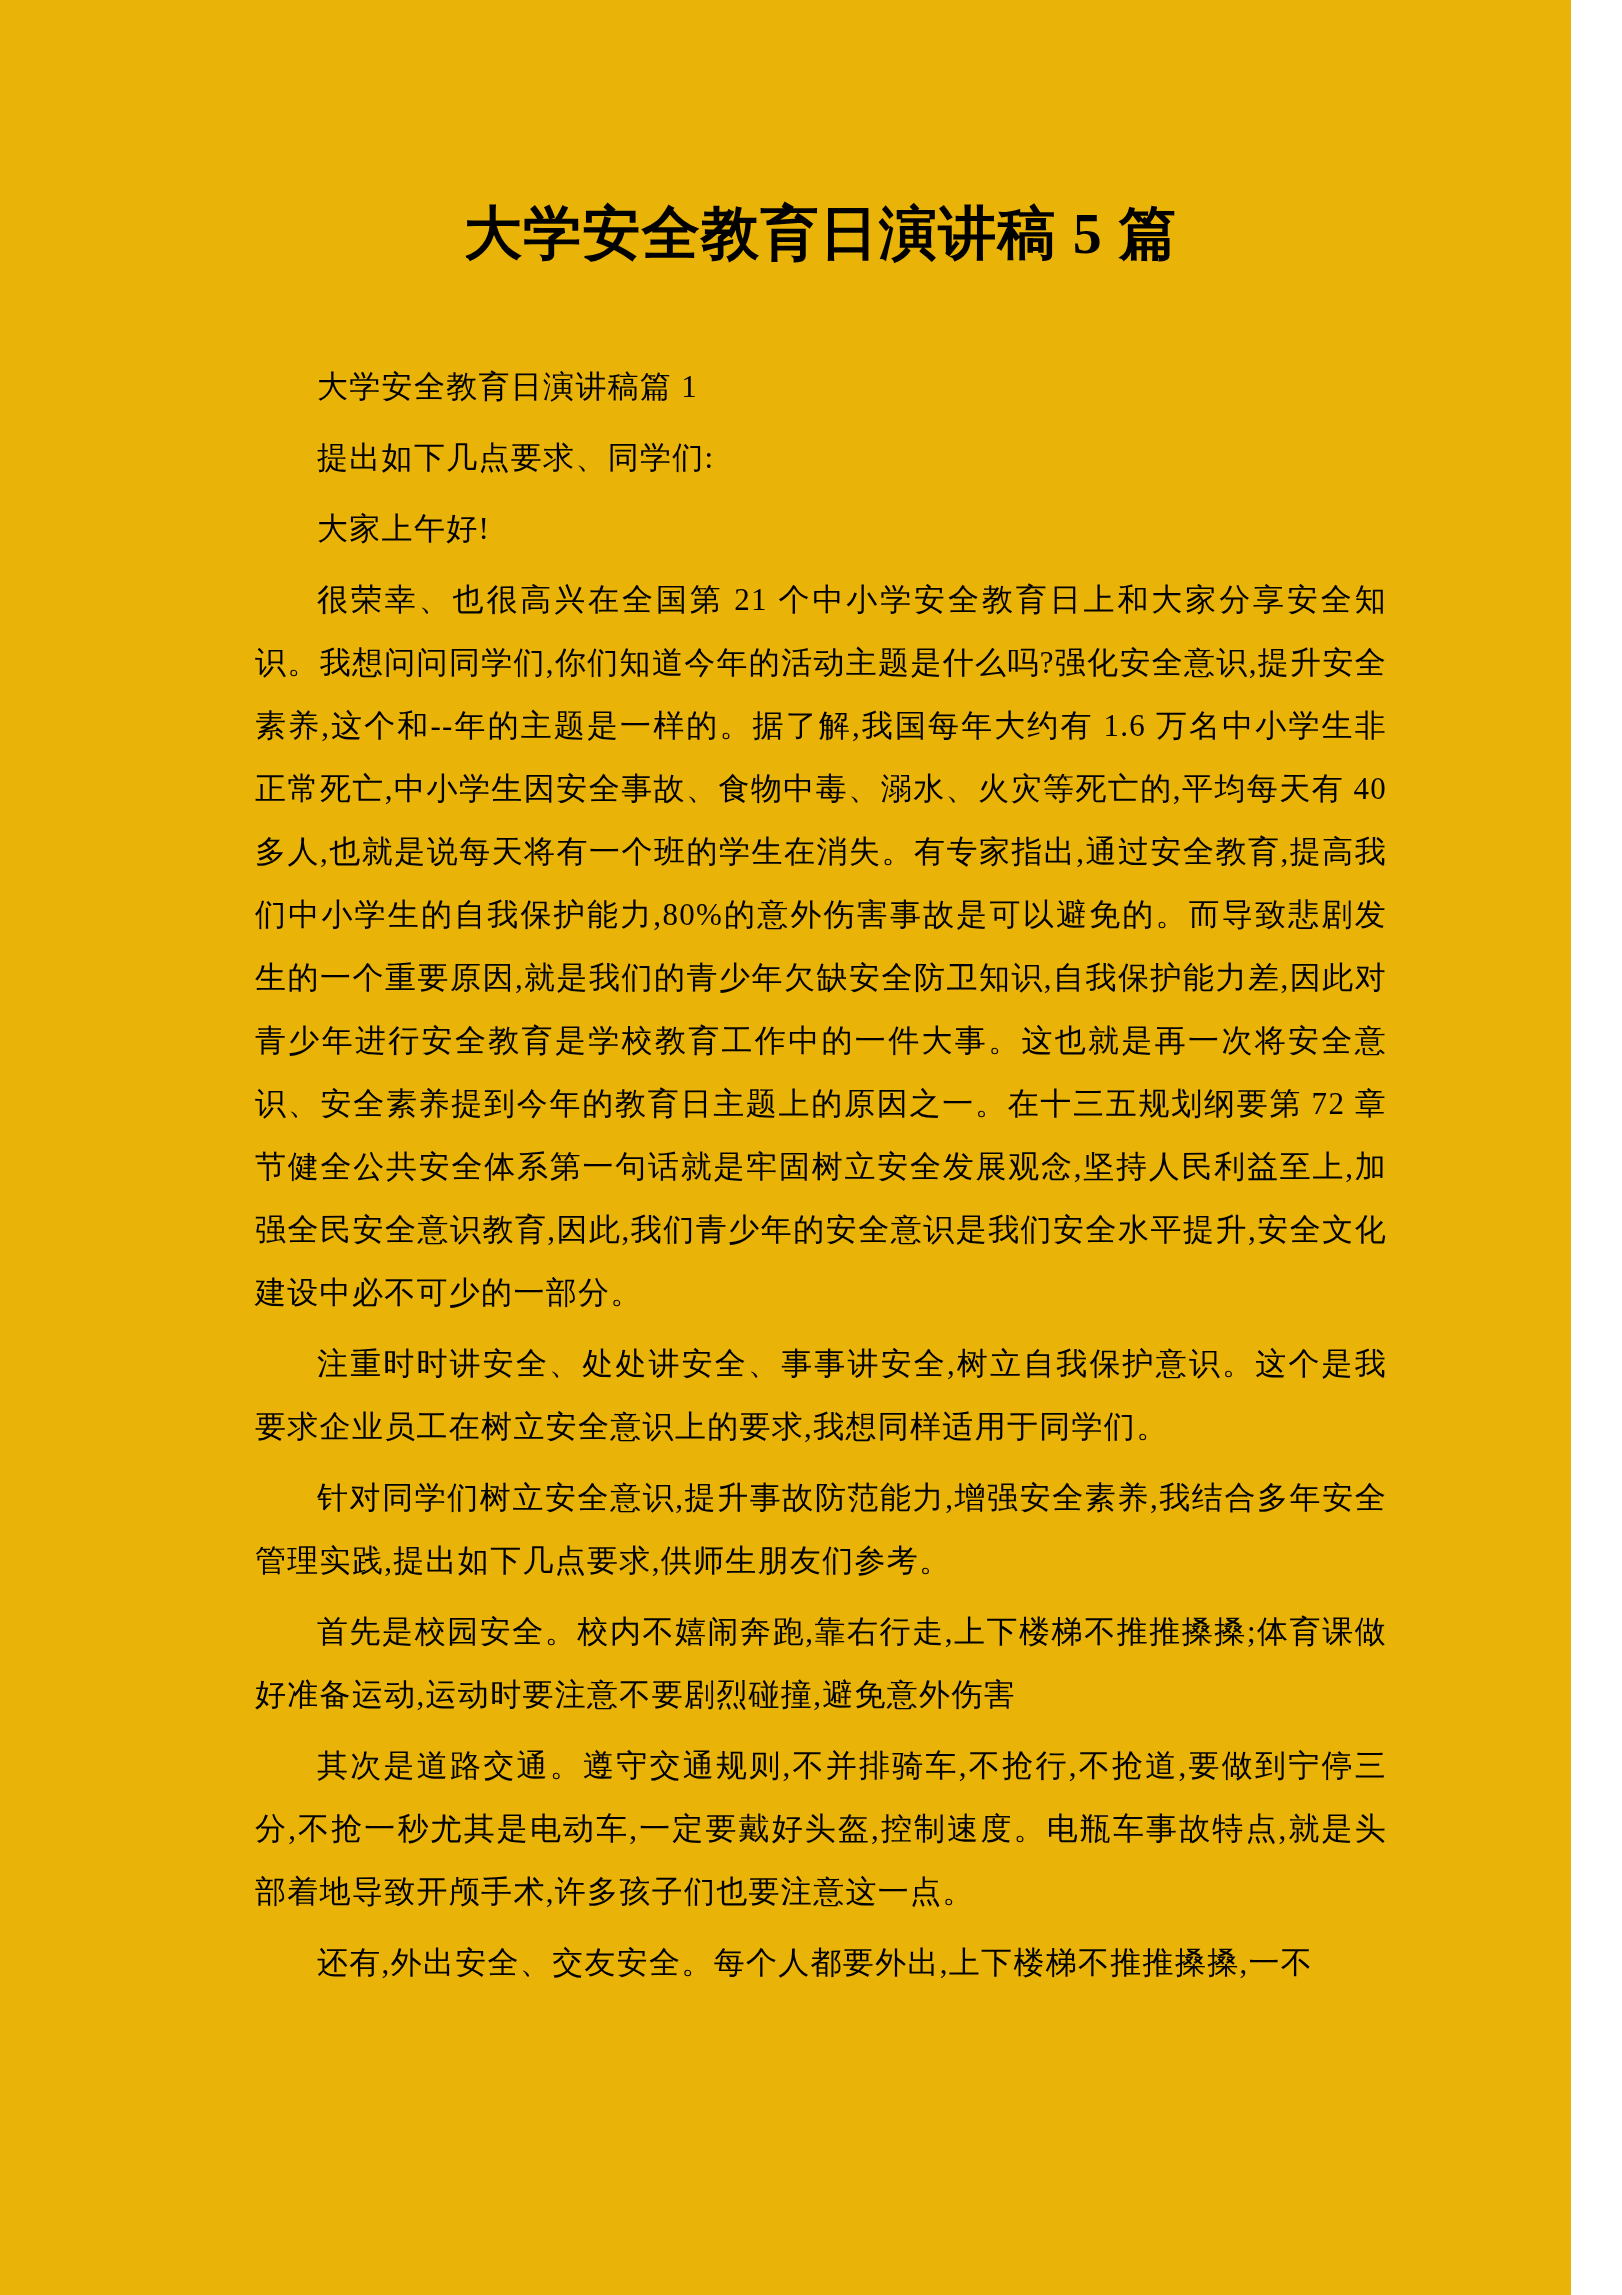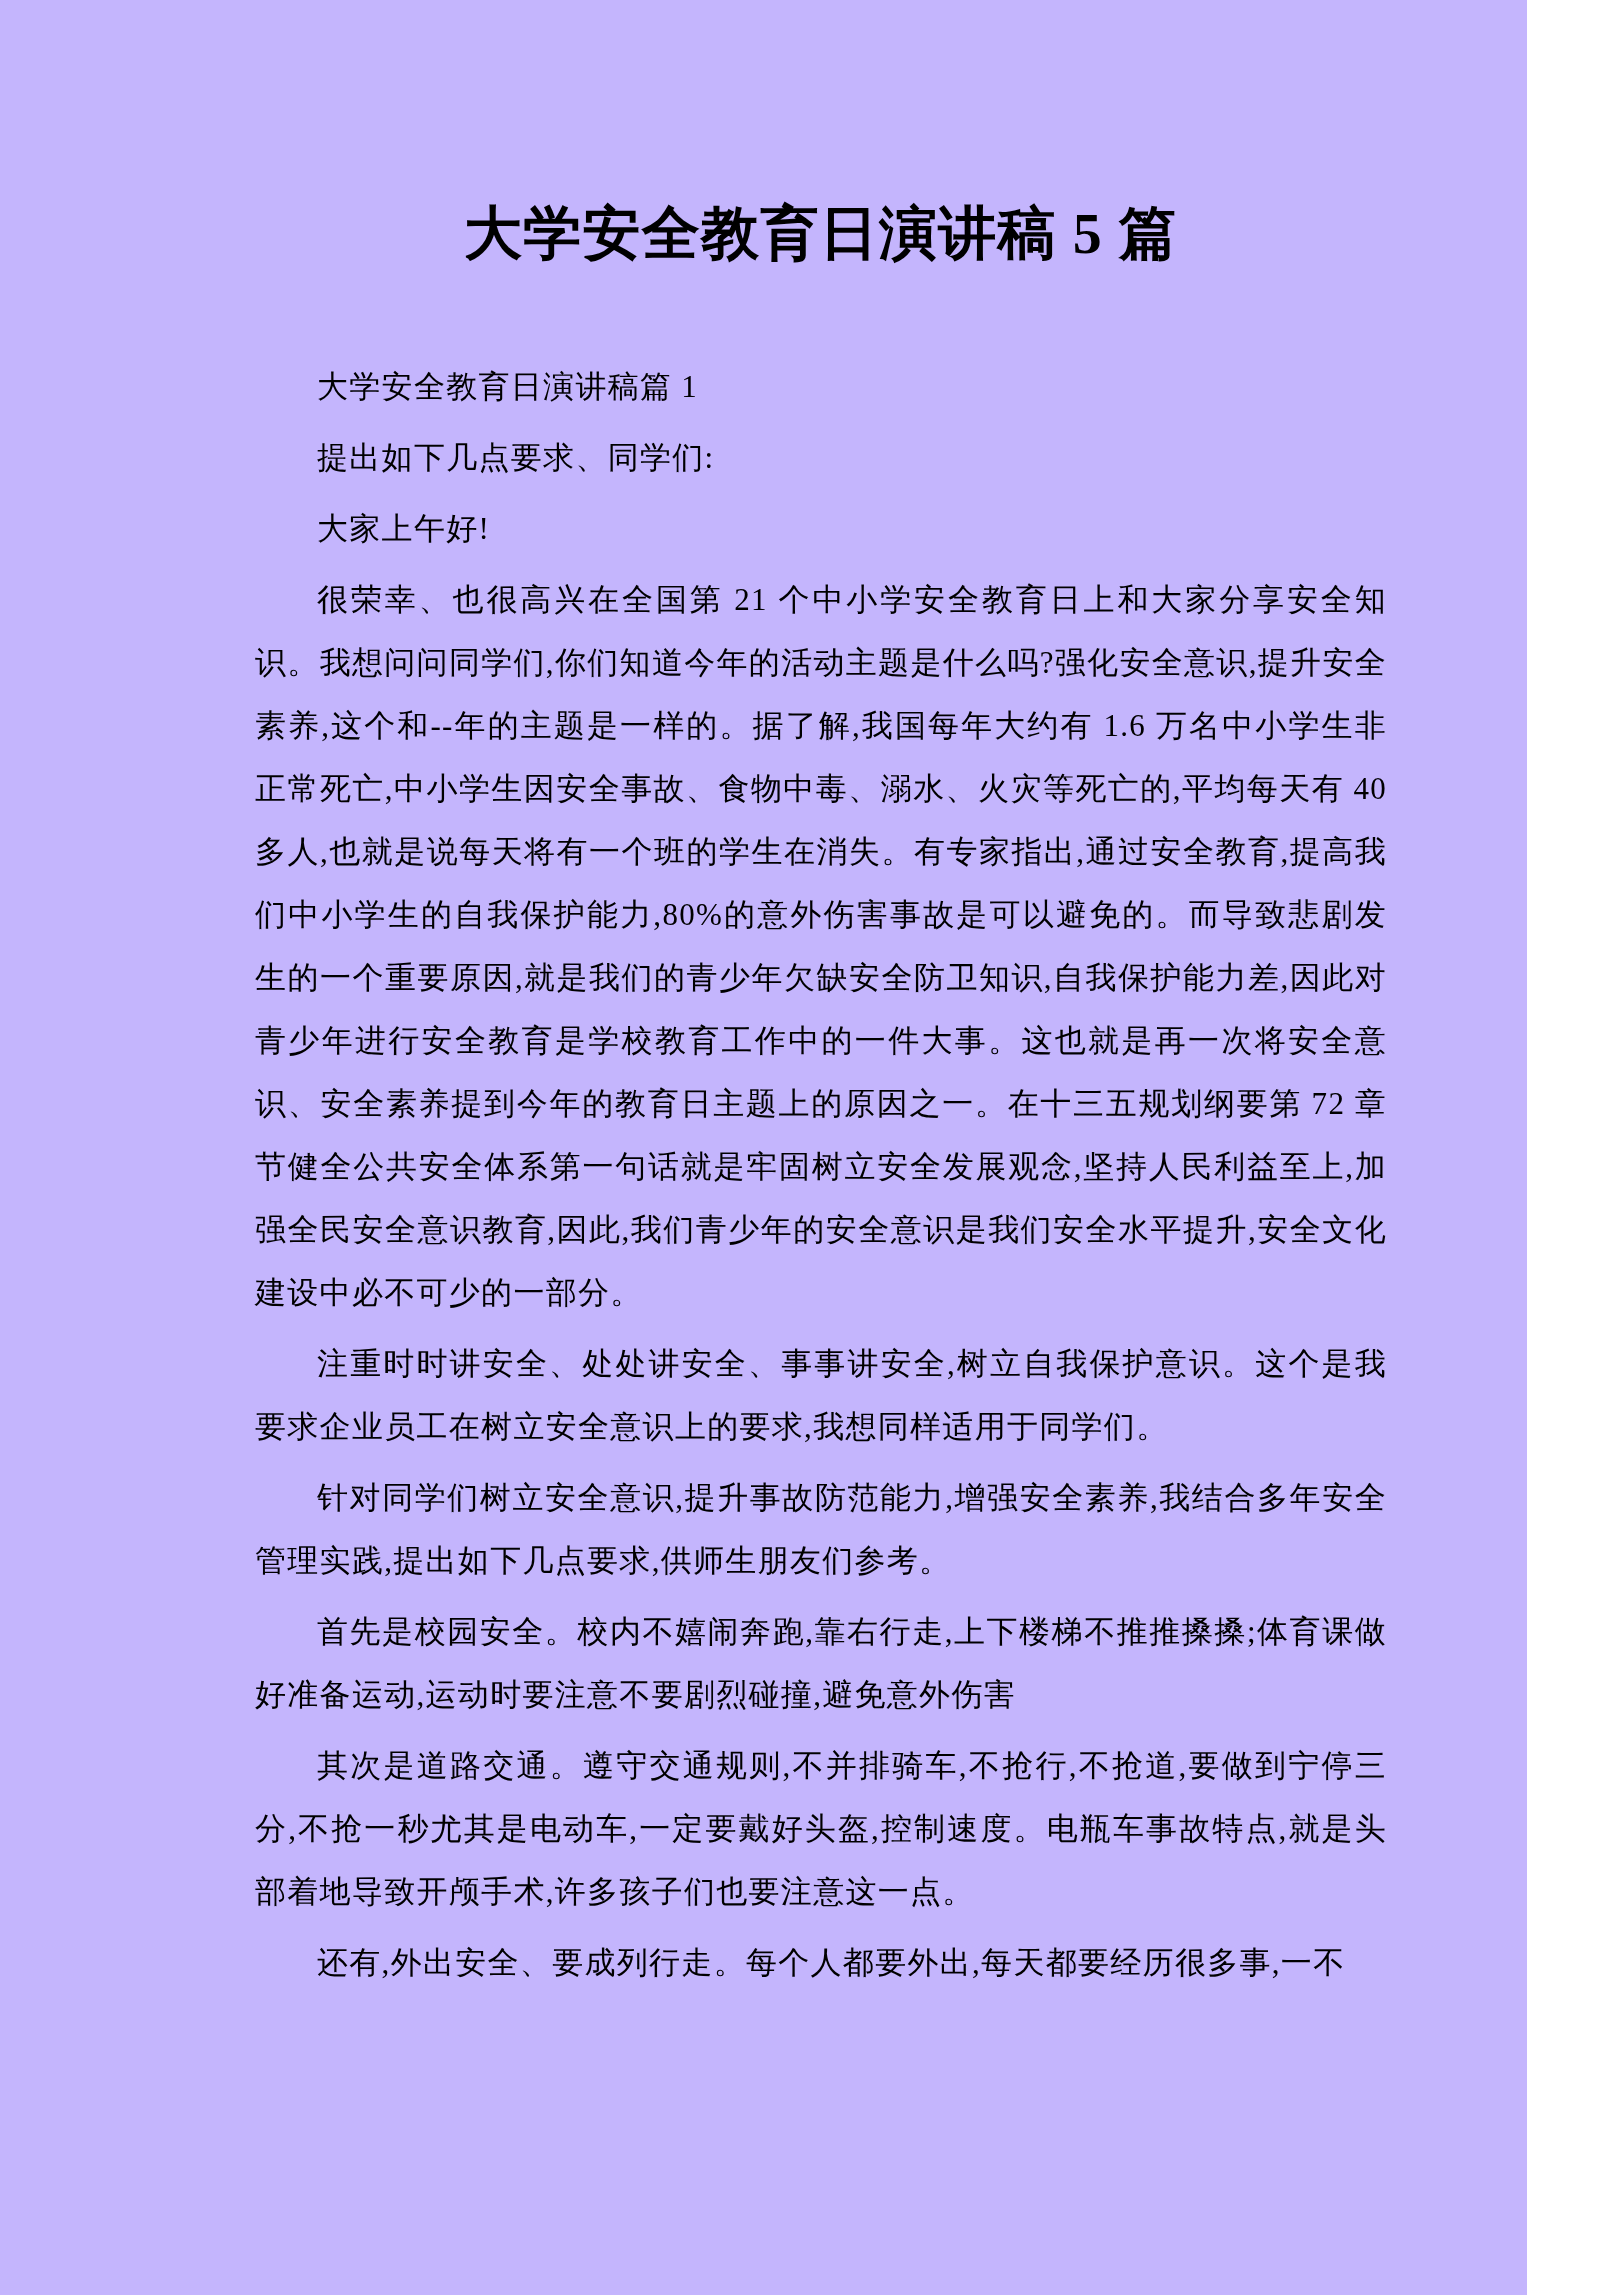--- a/index.html
+++ b/index.html
@@ -10,22 +10,23 @@
     width: 1623px;
     height: 2295px;
     background: #ffffff;
     font-family: "Liberation Serif", "DejaVu Serif", serif;
     color: #000000;
   }
   .page {
     position: relative;
     width: 1527px;
     height: 2295px;
-    background: #c4b5fd;
+    background: #eab308;
     overflow: hidden;
+    padding-left: 44px;
   }
   .doc-title {
     position: absolute;
     top: 205px;
     left: 247px;
     width: 1148px;
     margin: 0;
     font-size: 58px;
     font-weight: bold;
     line-height: 1;
@@ -59,16 +60,16 @@
 
   <div class="doc-body">
     <p>大学安全教育日演讲稿篇 1</p>
     <p>提出如下几点要求、同学们:</p>
     <p>大家上午好!</p>
     <p>很荣幸、也很高兴在全国第 21 个中小学安全教育日上和大家分享安全知识。我想问问同学们,你们知道今年的活动主题是什么吗?强化安全意识,提升安全素养,这个和--年的主题是一样的。据了解,我国每年大约有 1.6 万名中小学生非正常死亡,中小学生因安全事故、食物中毒、溺水、火灾等死亡的,平均每天有 40 多人,也就是说每天将有一个班的学生在消失。有专家指出,通过安全教育,提高我们中小学生的自我保护能力,80%的意外伤害事故是可以避免的。而导致悲剧发生的一个重要原因,就是我们的青少年欠缺安全防卫知识,自我保护能力差,因此对青少年进行安全教育是学校教育工作中的一件大事。这也就是再一次将安全意识、安全素养提到今年的教育日主题上的原因之一。在十三五规划纲要第 72 章节健全公共安全体系第一句话就是牢固树立安全发展观念,坚持人民利益至上,加强全民安全意识教育,因此,我们青少年的安全意识是我们安全水平提升,安全文化建设中必不可少的一部分。</p>
     <p>注重时时讲安全、处处讲安全、事事讲安全,树立自我保护意识。这个是我要求企业员工在树立安全意识上的要求,我想同样适用于同学们。</p>
     <p>针对同学们树立安全意识,提升事故防范能力,增强安全素养,我结合多年安全管理实践,提出如下几点要求,供师生朋友们参考。</p>
     <p>首先是校园安全。校内不嬉闹奔跑,靠右行走,上下楼梯不推推搡搡;体育课做好准备运动,运动时要注意不要剧烈碰撞,避免意外伤害</p>
     <p>其次是道路交通。遵守交通规则,不并排骑车,不抢行,不抢道,要做到宁停三分,不抢一秒尤其是电动车,一定要戴好头盔,控制速度。电瓶车事故特点,就是头部着地导致开颅手术,许多孩子们也要注意这一点。</p>
-    <p>还有,外出安全、要成列行走。每个人都要外出,每天都要经历很多事,一不</p>
+    <p>还有,外出安全、交友安全。每个人都要外出,上下楼梯不推推搡搡,一不</p>
   </div>
 </div>
 
 
 </body></html>

